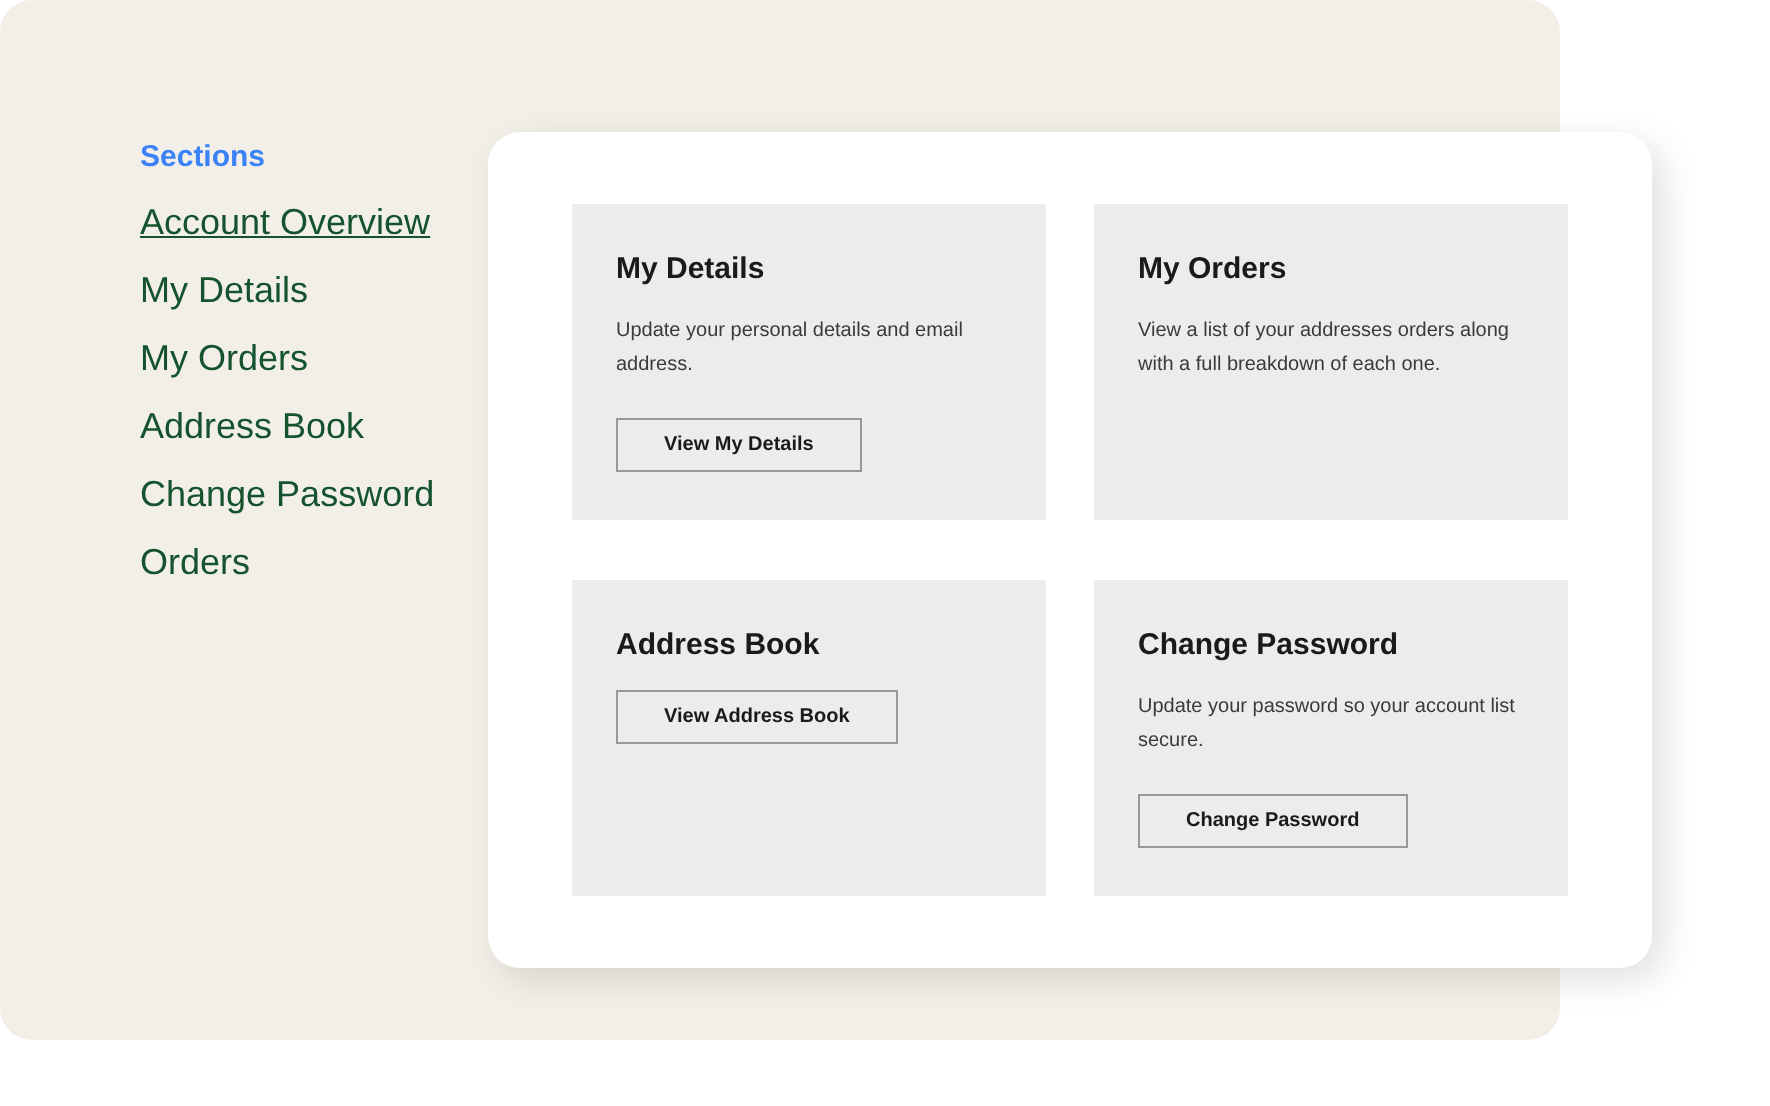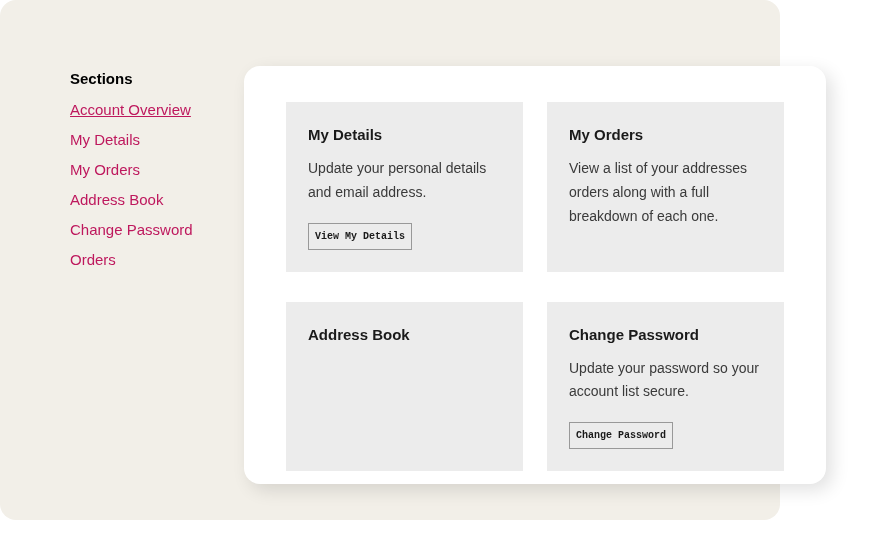--- a/index.html
+++ b/index.html
@@ -25,26 +25,26 @@
     }
     .sidebar {
       position: absolute;
       top: 70px;
       left: 70px;
       width: 150px;
     }
     .sidebar-title {
       font-size: 15px;
       font-weight: bold;
-      color: #000000;
+      color: #3b82f6;
       margin-bottom: 14px;
     }
     .sidebar-item {
-      font-size: 15px;
-      color: #be185d;
+      font-size: 18px;
+      color: #14532d;
       margin-bottom: 13px;
       cursor: pointer;
       display: inline-block;
     }
     .sidebar-item.active {
       text-decoration: underline;
     }
     .card-panel {
       position: absolute;
       top: 66px;
@@ -68,36 +68,36 @@
       display: flex;
       flex-direction: column;
     }
     .tile-title {
       font-size: 15px;
       font-weight: bold;
       color: #1a1a1a;
       margin-bottom: 14px;
     }
     .tile-desc {
-      font-size: 14px;
+      font-size: 10px;
       color: #3a3a3a;
       line-height: 1.7;
       margin-bottom: 18px;
       flex-grow: 0;
     }
     .tile-button {
       border: 1px solid #999;
       background: transparent;
       font-size: 10px;
       font-weight: bold;
       color: #1a1a1a;
-      padding: 7px 6px;
+      padding: 7px 23px;
       cursor: pointer;
       align-self: flex-start;
-      font-family: Liberation Mono, monospace;
+      font-family: Liberation Sans, sans-serif;
     }
   </style>
 </head>
 <body>
 
 <div class="outer-bg"></div>
 
 <div class="sidebar">
   <div class="sidebar-title">Sections</div>
   <div class="sidebar-item active">Account Overview</div><br>
@@ -117,20 +117,21 @@
       <button class="tile-button">View My Details</button>
     </div>
 
     <div class="tile">
       <div class="tile-title">My Orders</div>
       <div class="tile-desc">View a list of your addresses orders along with a full breakdown of each one.</div>
     </div>
 
     <div class="tile">
       <div class="tile-title">Address Book</div>
+      <button class="tile-button">View Address Book</button>
     </div>
 
     <div class="tile">
       <div class="tile-title">Change Password</div>
       <div class="tile-desc">Update your password so your account list secure.</div>
       <button class="tile-button">Change Password</button>
     </div>
 
   </div>
 </div>

